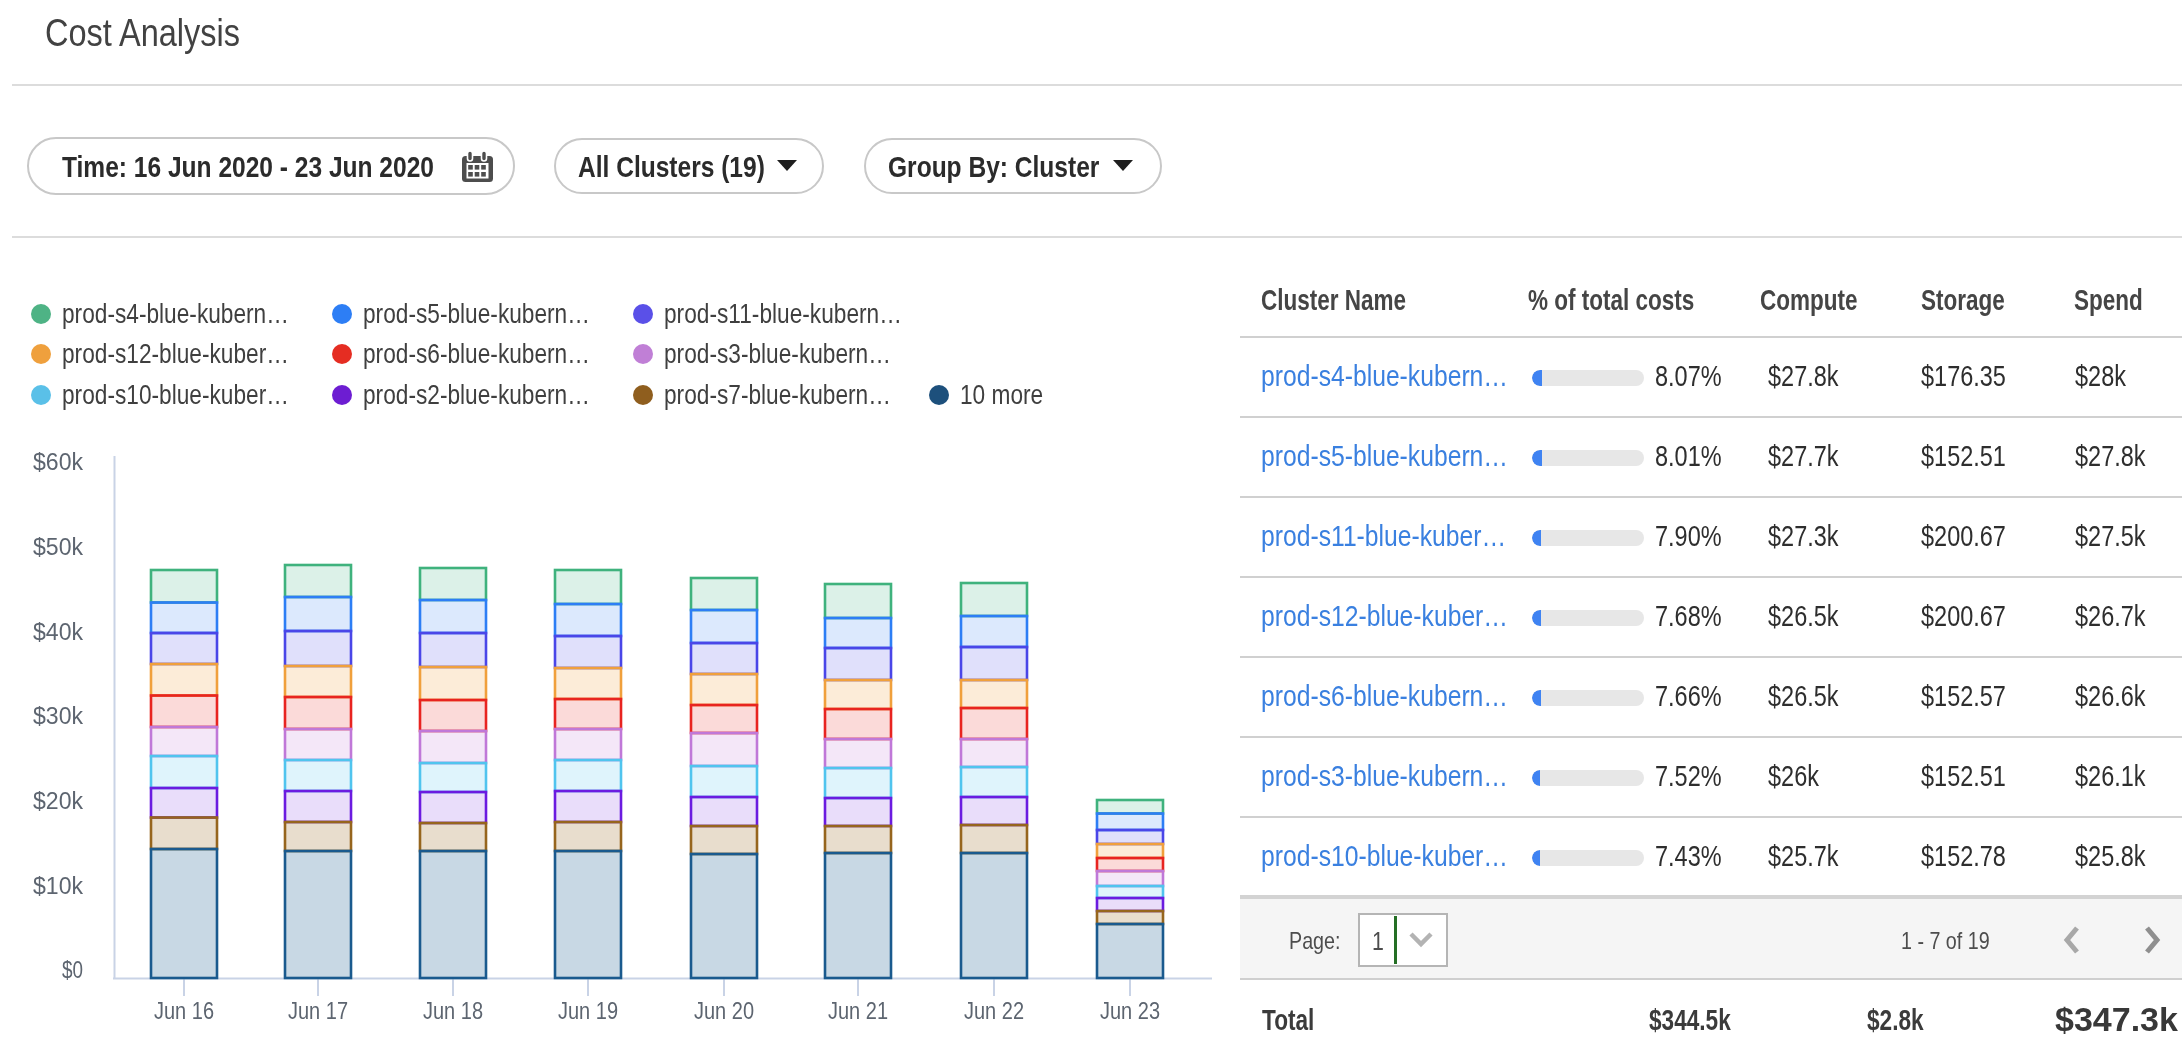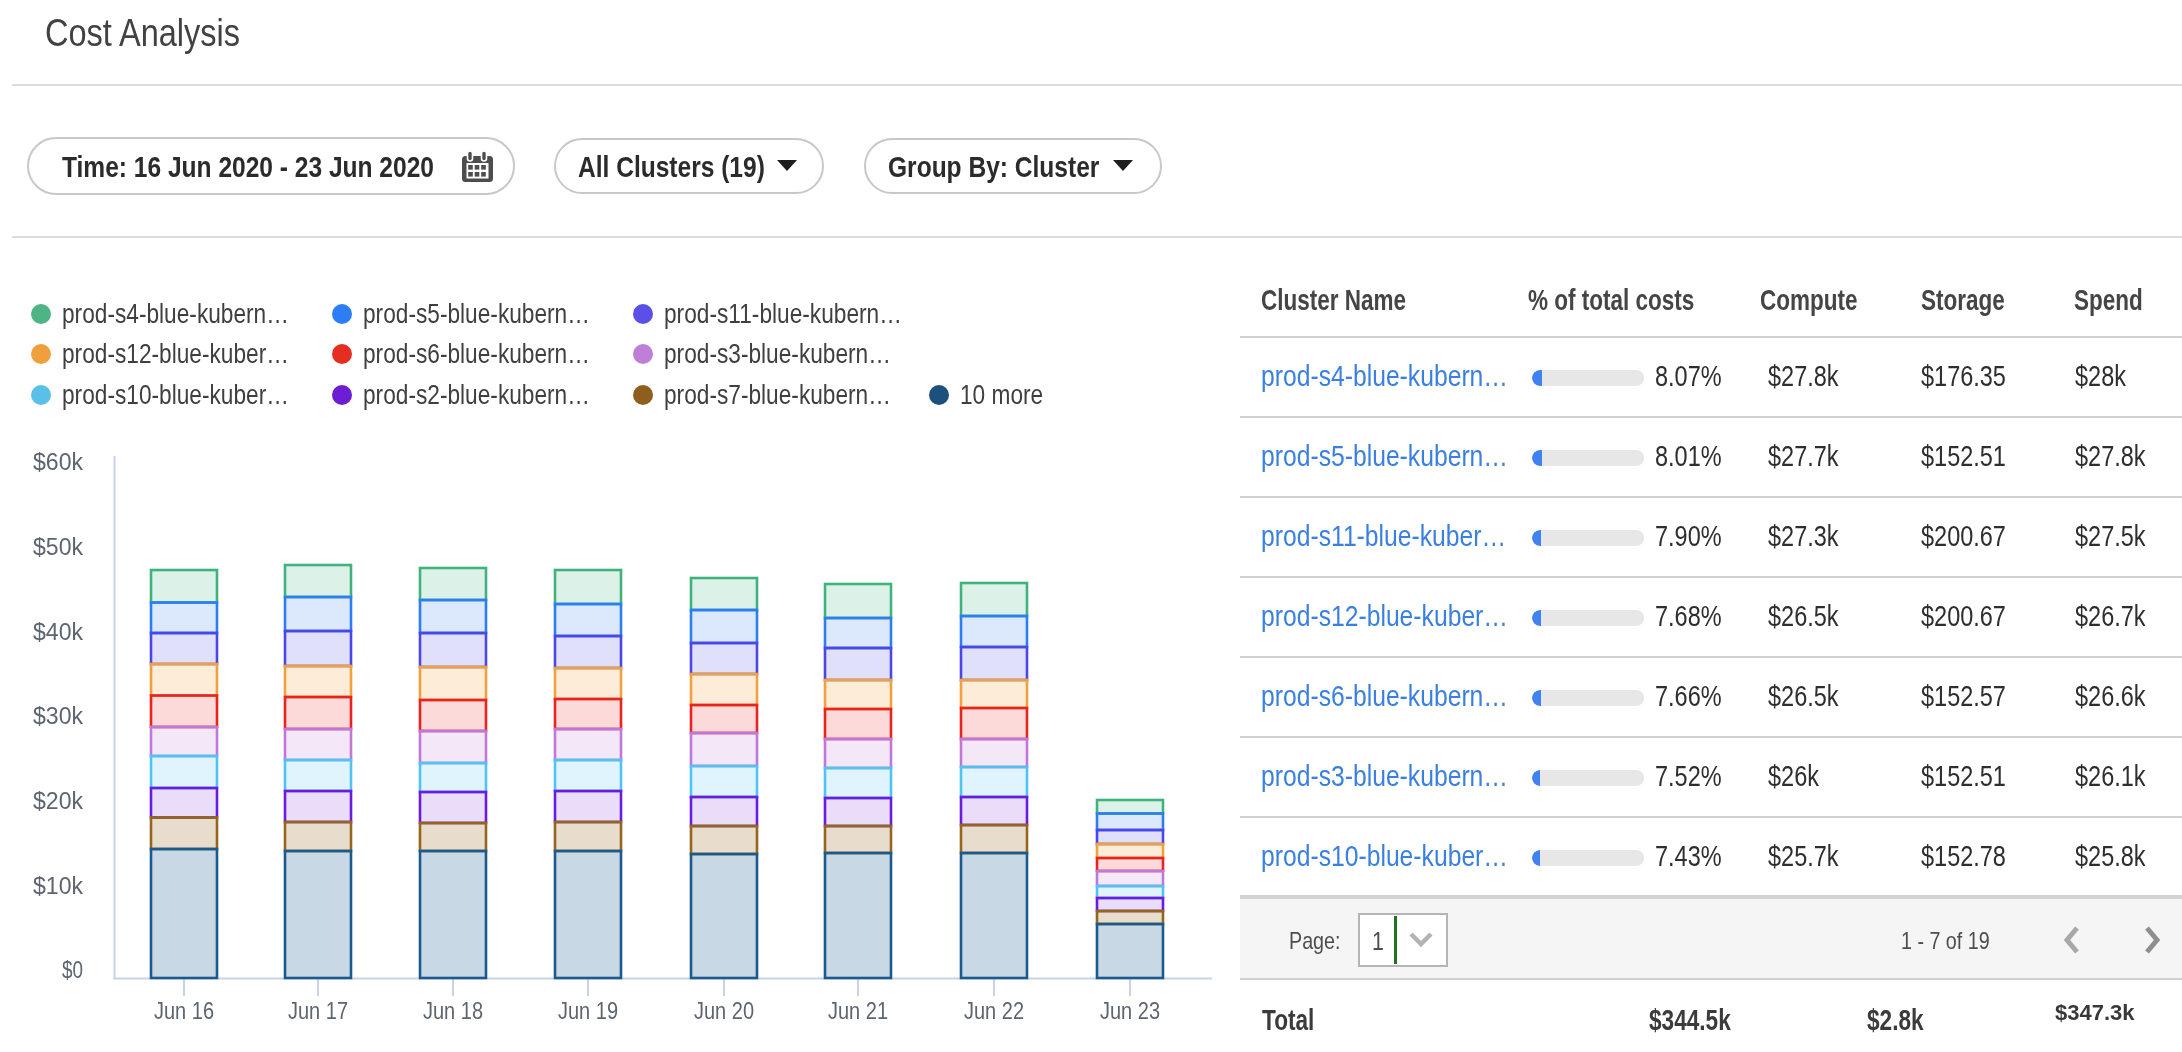--- a/index.html
+++ b/index.html
@@ -6,21 +6,21 @@
 .abs{position:absolute}
 div{line-height:1}
 .hline{position:absolute;height:2px;background:#d0d0d0}
 .ltxt{font-size:28px;color:#3f3f3f;white-space:nowrap;transform:scaleX(0.81);transform-origin:left top}
 .th{font-size:30px;font-weight:bold;color:#454545;white-space:nowrap;transform:scaleX(0.75);transform-origin:left top}
 .link{font-size:30px;color:#3a80e0;white-space:nowrap;transform:scaleX(0.823);transform-origin:left top}
 .cell{font-size:29px;color:#2e2e2e;white-space:nowrap;transform:scaleX(0.81);transform-origin:left top}
 .pbar{width:112px;height:16px;background:#e7e7e7;border-radius:8px;overflow:hidden}
 .ptxt{font-size:24px;color:#4d4d4d;white-space:nowrap;transform:scaleX(0.82);transform-origin:left top}
 .tot{font-size:29px;font-weight:bold;color:#3b3b3b;white-space:nowrap;transform:scaleX(0.78);transform-origin:left top}
-.tot2{font-size:22px;font-weight:bold;color:#383838;white-space:nowrap;transform-origin:left top}
+.tot2{font-size:34px;font-weight:bold;color:#383838;white-space:nowrap;transform-origin:left top}
 .ptext{font-size:30px;font-weight:bold;color:#2b2b2b;white-space:nowrap;transform:scaleX(0.818);transform-origin:left top}
 </style></head>
 <body>
 <div class="abs" style="left:45px;top:13.6px;font-size:38px;color:#424242;transform:scaleX(0.855);transform-origin:left top">Cost Analysis</div>
 <div class="abs" style="left:12px;top:84px;width:2170px;height:2px;background:#dcdcdc"></div>
 <div class="abs" style="left:12px;top:236px;width:2170px;height:2px;background:#dcdcdc"></div>
 
 <div class="abs" style="left:27px;top:137px;width:488px;height:58px;border:2px solid #c8c8c8;border-radius:29px;box-sizing:border-box"></div>
 <div class="abs ptext" style="left:62px;top:152.1px;">Time: 16 Jun 2020 - 23 Jun 2020</div>
 <svg class="abs" style="left:460px;top:150px" width="34" height="34" viewBox="0 0 34 34">

